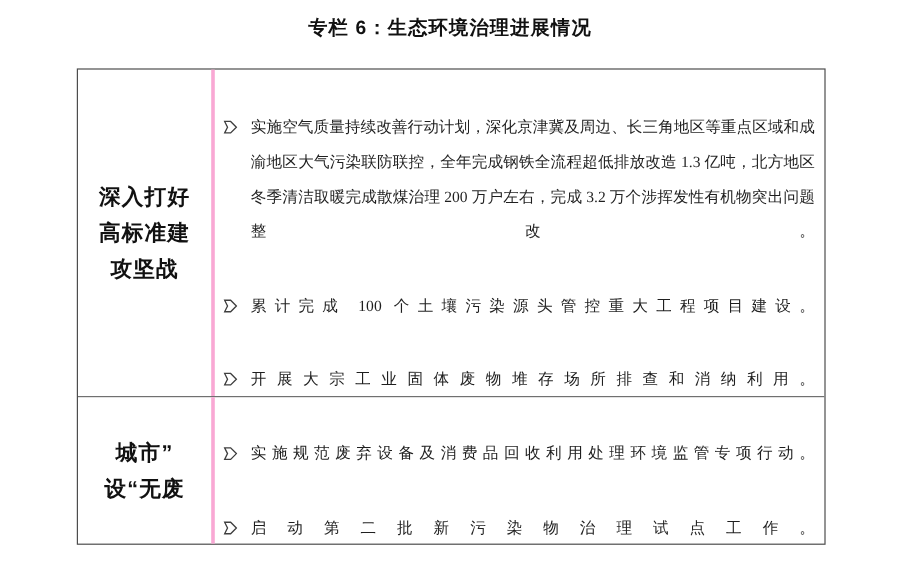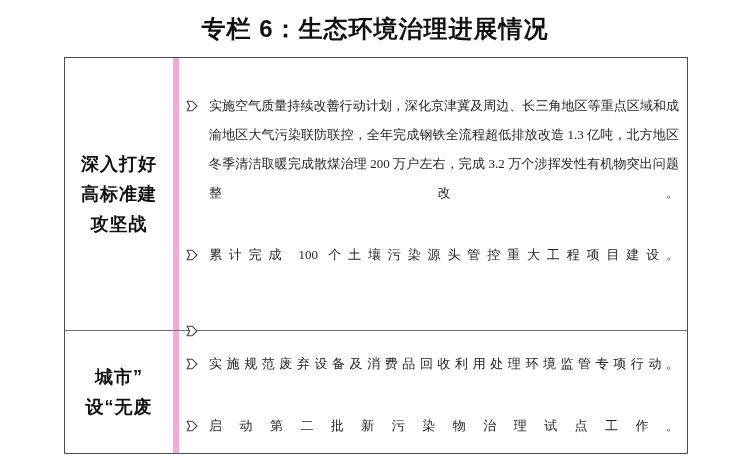--- a/index.html
+++ b/index.html
@@ -9,36 +9,36 @@
     font-family: "Liberation Serif", "DejaVu Serif", serif;
     color: #1a1a1a;
     overflow: hidden;
   }
   .page { position: relative; width: 750px; height: 474px; background: #ffffff; }
 
   .doc-title {
     position: absolute; top: 13px; left: 0; width: 100%;
     text-align: center;
     font-family: "Liberation Sans", "DejaVu Sans", sans-serif;
-    font-weight: bold; font-size: 24px; letter-spacing: 1px;
+    font-weight: bold; font-size: 16px; letter-spacing: 1px;
     color: #111111;
   }
 
   .panel-table {
     position: absolute; left: 64px; top: 57px; width: 624px;
     border: 1px solid #4d4d4d;
     background: #ffffff;
   }
   .t-row { display: flex; align-items: stretch; }
   .t-row.row-1 { height: 272px; }
   .t-row.row-2 { height: 123px; border-top: 1px solid #707070; }
 
   .t-header-cell {
     flex: 0 0 114px; width: 114px;
-    border-right: 6px solid #f9a8d4;
+    border-right: 3px solid #f9a8d4;
     display: flex; flex-direction: column;
     justify-content: center; align-items: center;
     font-family: "Liberation Sans", "DejaVu Sans", sans-serif;
     font-weight: bold; font-size: 18px; line-height: 30px;
     letter-spacing: 1px; text-align: center; color: #111111;
   }
 
   .t-content-cell {
     flex: 1 1 auto;
     padding: 4px 8px 4px 0;
@@ -102,20 +102,21 @@
         <span>城市”</span>
         <span>设“无废</span>
       </div>
       <div class="t-content-cell">
         <div class="bullet-item">
           <span class="bullet-icon">
               <svg width="12" height="14" viewBox="0 0 12 14">
                 <path d="M1.2 2.2 L6.2 2.2 L11 7 L6.2 11.8 L1.2 11.8 L3.6 7 Z" fill="#ffffff" stroke="#3f3f3f" stroke-width="1.1" stroke-linejoin="miter"></path>
               </svg>
             </span>
+          <span>开展大宗工业固体废物堆存场所排查和消纳利用。</span>
         </div>
         <div class="bullet-item">
           <span class="bullet-icon">
               <svg width="12" height="14" viewBox="0 0 12 14">
                 <path d="M1.2 2.2 L6.2 2.2 L11 7 L6.2 11.8 L1.2 11.8 L3.6 7 Z" fill="#ffffff" stroke="#3f3f3f" stroke-width="1.1" stroke-linejoin="miter"></path>
               </svg>
             </span>
           <span>实施规范废弃设备及消费品回收利用处理环境监管专项行动。</span>
         </div>
         <div class="bullet-item">

